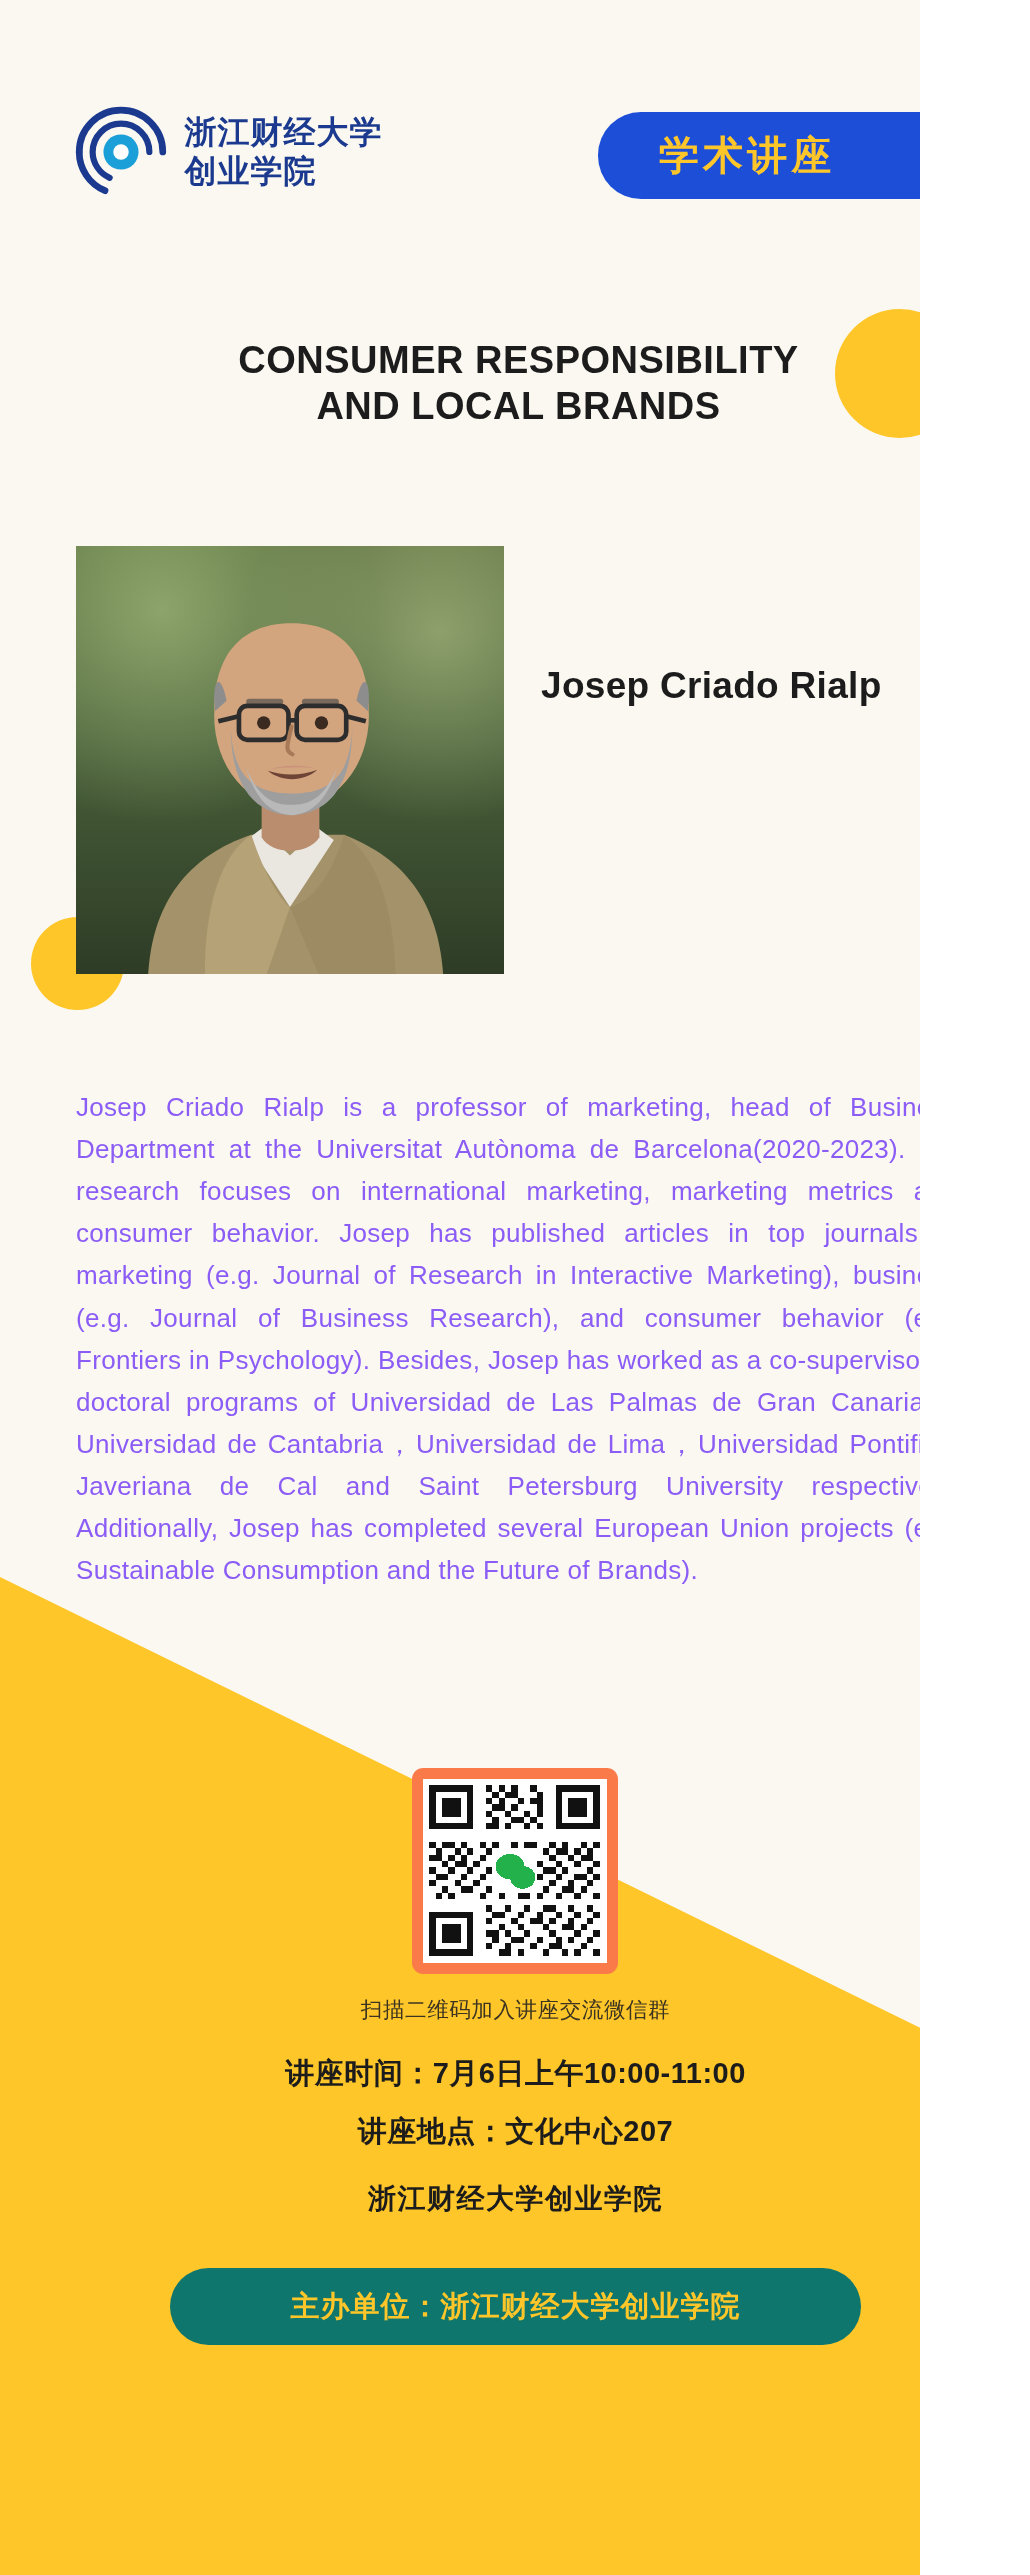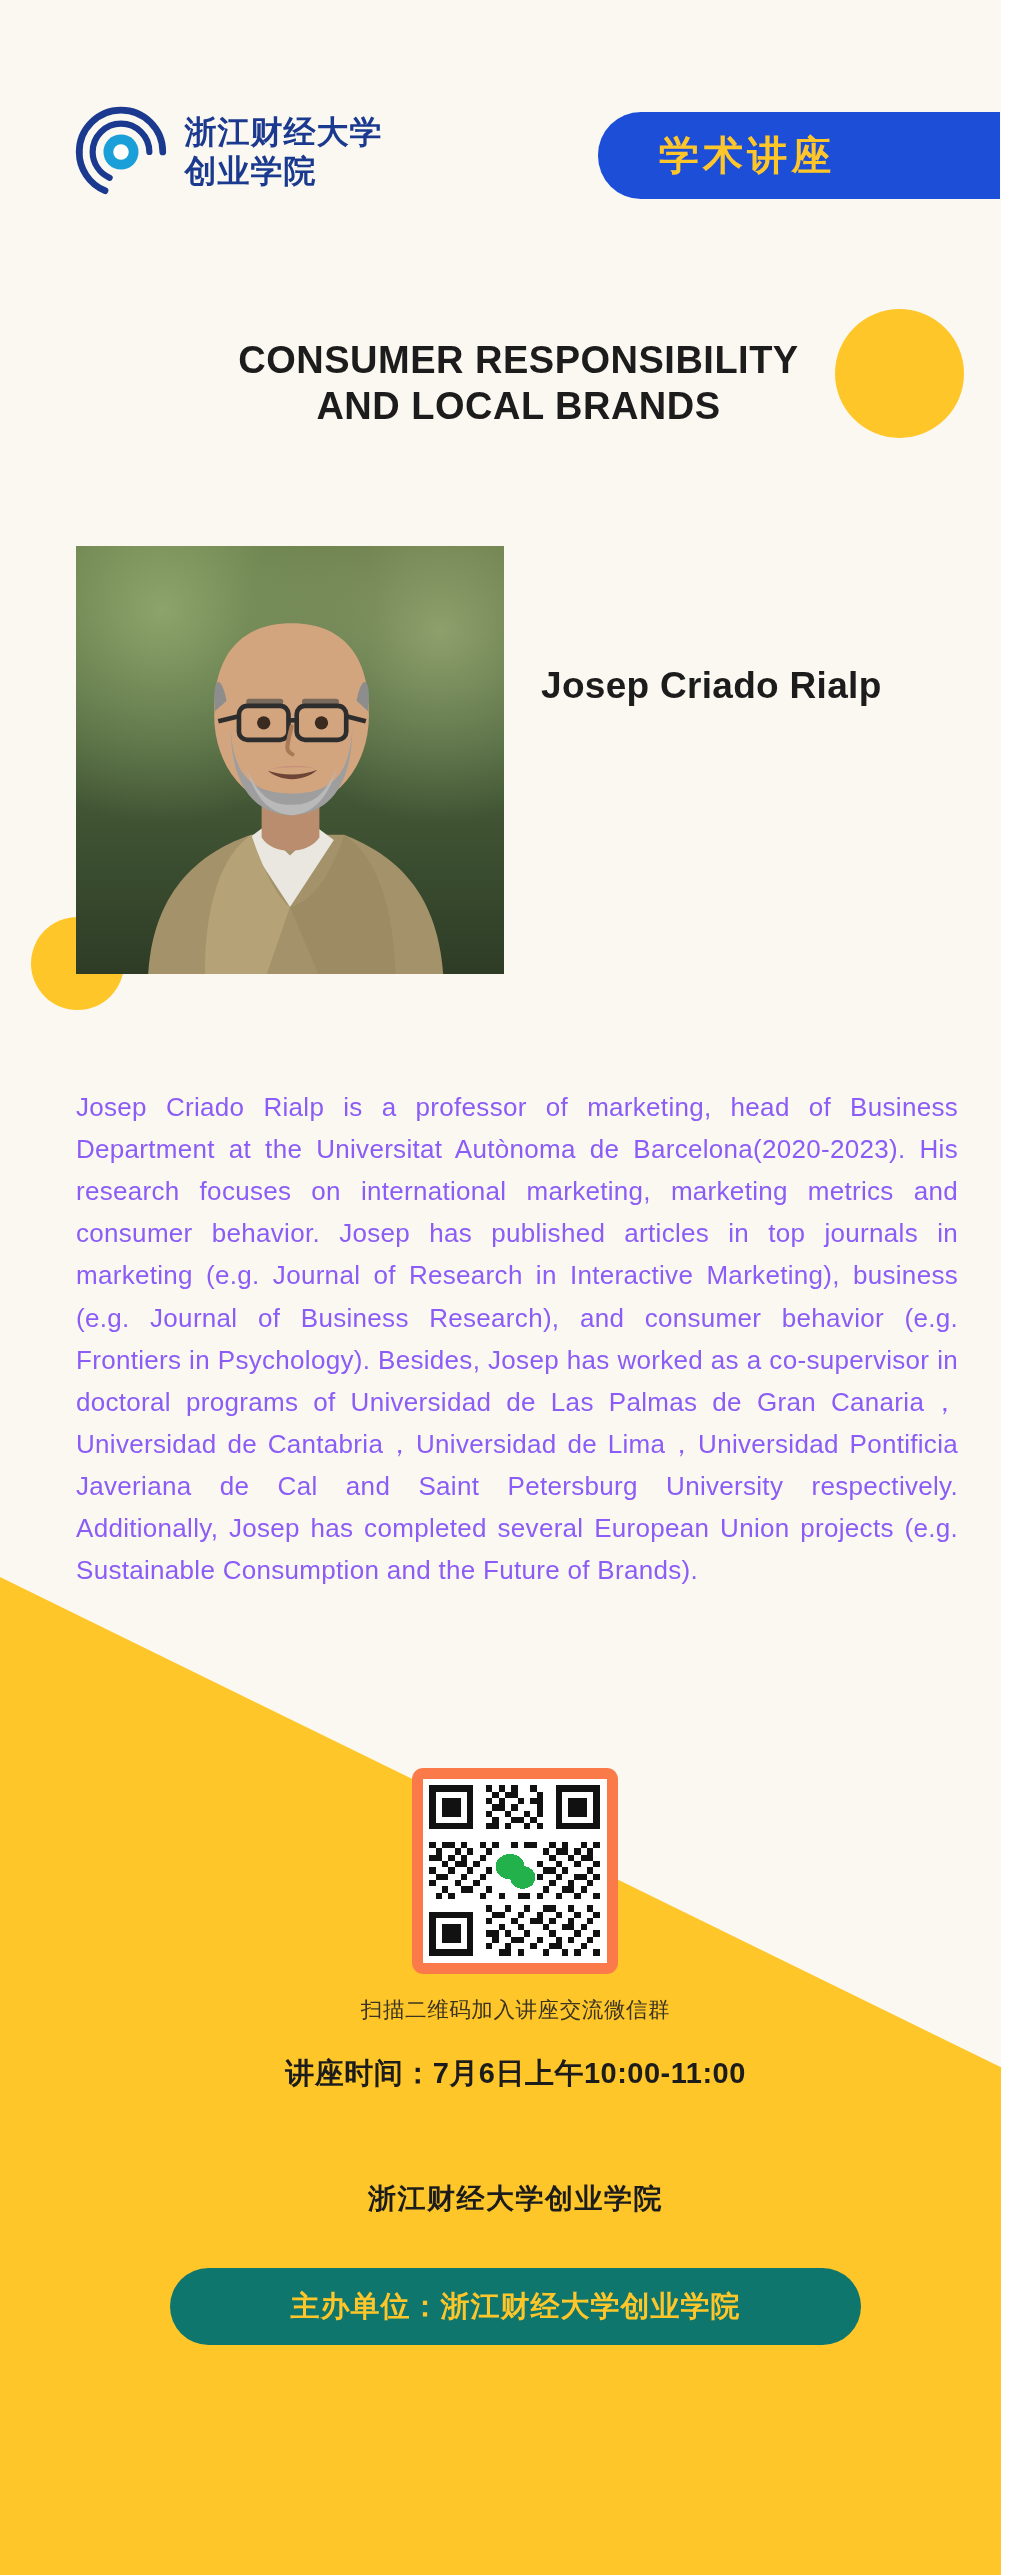--- a/index.html
+++ b/index.html
@@ -5,21 +5,21 @@
   html, body {
     margin: 0;
     padding: 0;
     background: #ffffff;
   }
   body {
     font-family: "Liberation Sans", sans-serif;
   }
   .poster {
     position: relative;
-    width: 1001px;
+    width: 920px;
     height: 2576px;
     background: #faf8f0;
     overflow: hidden;
   }
 
   
   .yellow-wedge {
     position: absolute;
     left: 0;
     top: 1520px;
@@ -523,20 +523,21 @@
           <ellipse cx="15.8" cy="15.6" rx="2" ry="1.8"></ellipse>
         </g>
       </svg>
     </div>
   </div>
 
   <div class="qr-caption">扫描二维码加入讲座交流微信群</div>
 
   <div class="event-info">
     <div class="event-line">讲座时间：7月6日上午10:00-11:00</div>
+    <div class="event-line">讲座地点：文化中心207</div>
   </div>
 
   <div class="welcome">浙江财经大学创业学院</div>
 
   <div class="organizer">
     <span class="organizer-text">主办单位：浙江财经大学创业学院</span>
   </div>
 
 </div>
 

